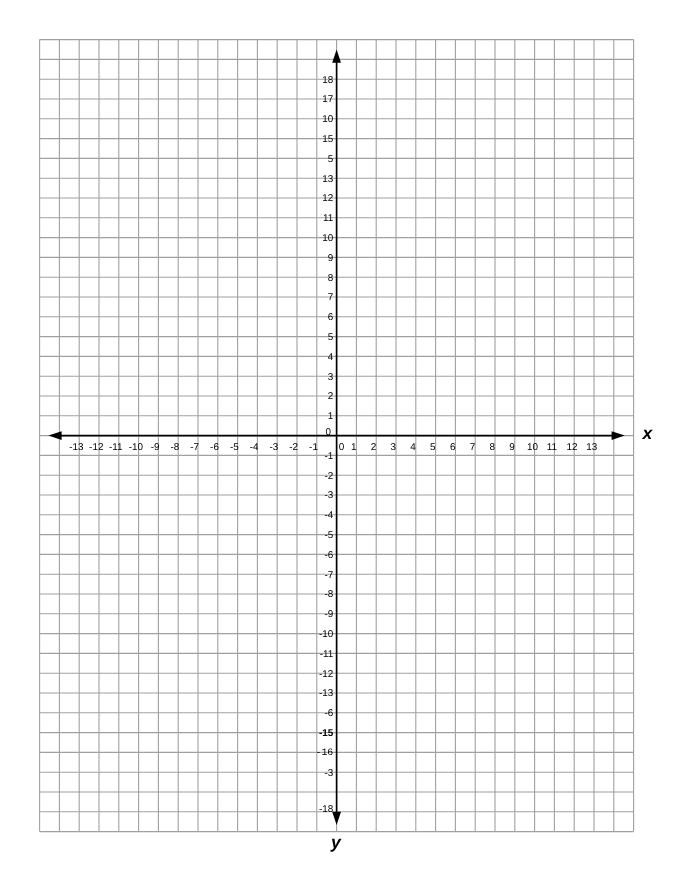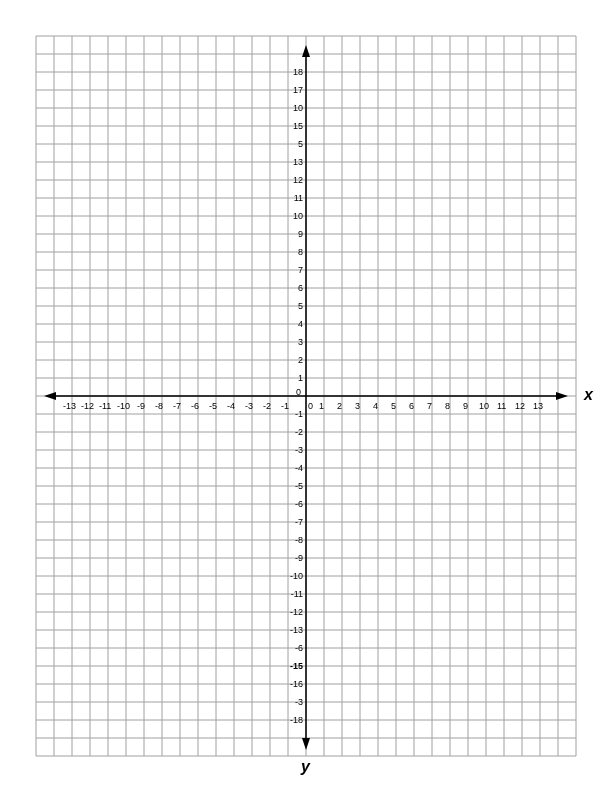--- a/index.html
+++ b/index.html
@@ -146,18 +146,18 @@
     <div class="lbl" style="right: 309px; top: 500px;">-6</div>
     <div class="lbl" style="right: 309px; top: 518px;">-7</div>
     <div class="lbl" style="right: 309px; top: 536px;">-8</div>
     <div class="lbl" style="right: 309px; top: 554px;">-9</div>
     <div class="lbl" style="right: 309px; top: 572px;">-10</div>
     <div class="lbl" style="right: 309px; top: 590px;">-11</div>
     <div class="lbl" style="right: 309px; top: 608px;">-12</div>
     <div class="lbl" style="right: 309px; top: 626px;">-13</div>
     <div class="lbl" style="right: 309px; top: 644px;">-6</div>
     <div class="lbl" style="right: 309px; top: 662px; font-weight: bold;">-15</div>
-    <div class="lbl" style="right: 309px; top: 680px;">-16</div>
+    <div class="lbl" style="right: 309px; top: 680px; font-family: Liberation Mono, monospace;">-16</div>
     <div class="lbl" style="right: 309px; top: 698px;">-3</div>
-    <div class="lbl" style="right: 309px; top: 716px; padding-left: 16px;">-18</div>
+    <div class="lbl" style="right: 309px; top: 731px; padding-left: 16px;">-18</div>
   </div>
 <div class="axname" style="left:584px;top:386px;">x</div>
 <div class="axname" style="left:301px;top:758px;">y</div>
 
 </body></html>

